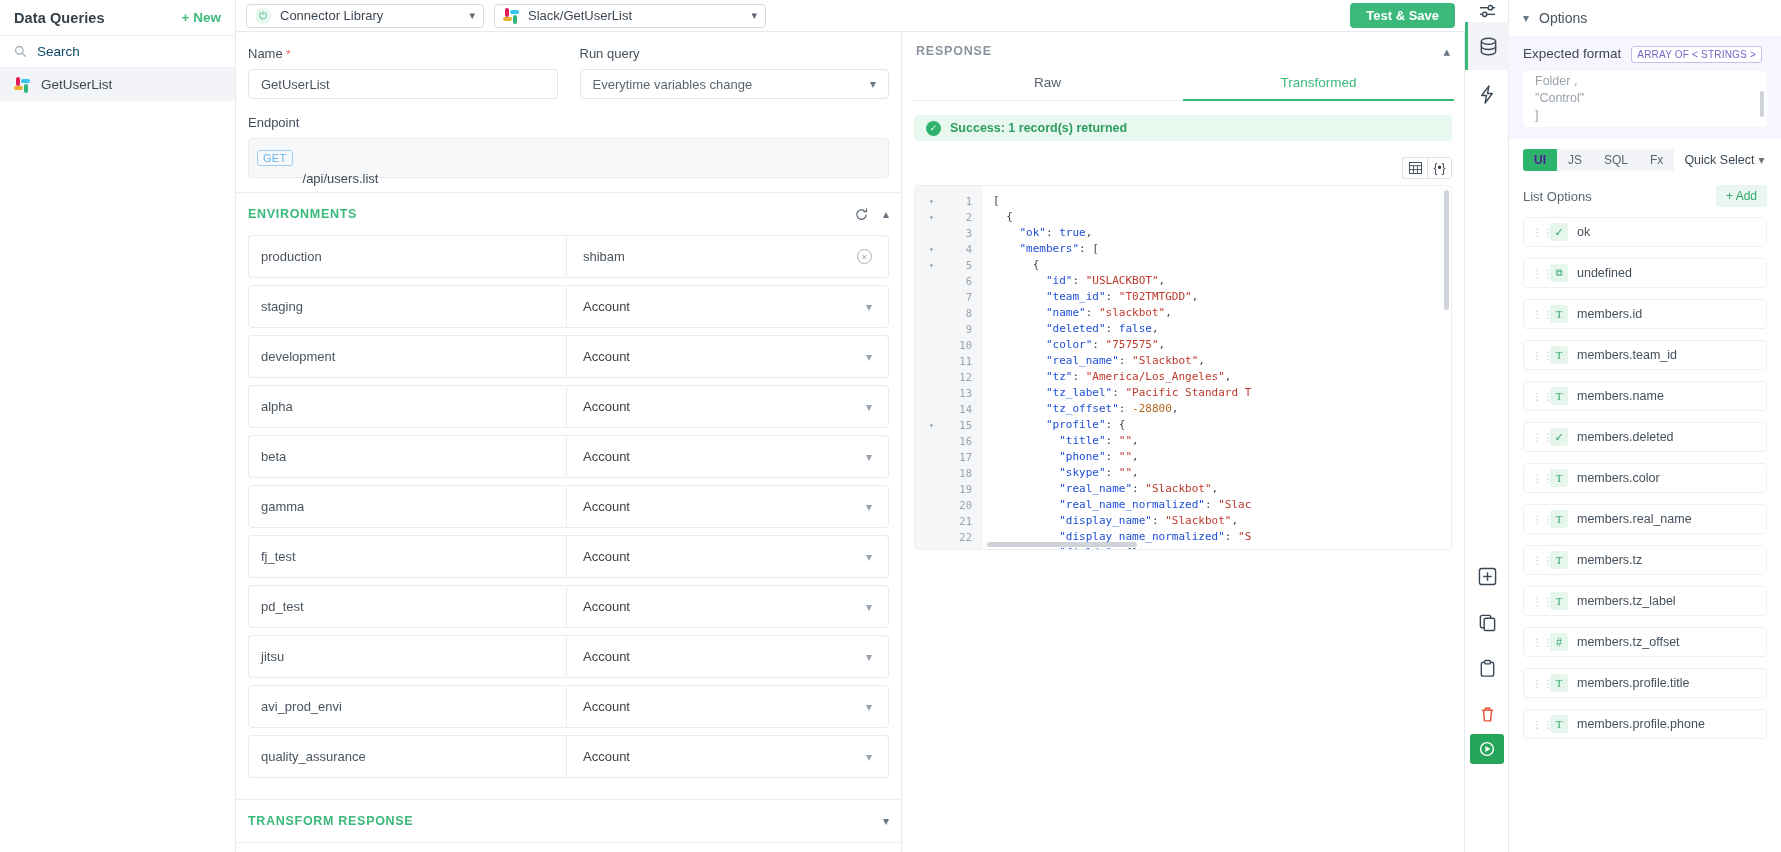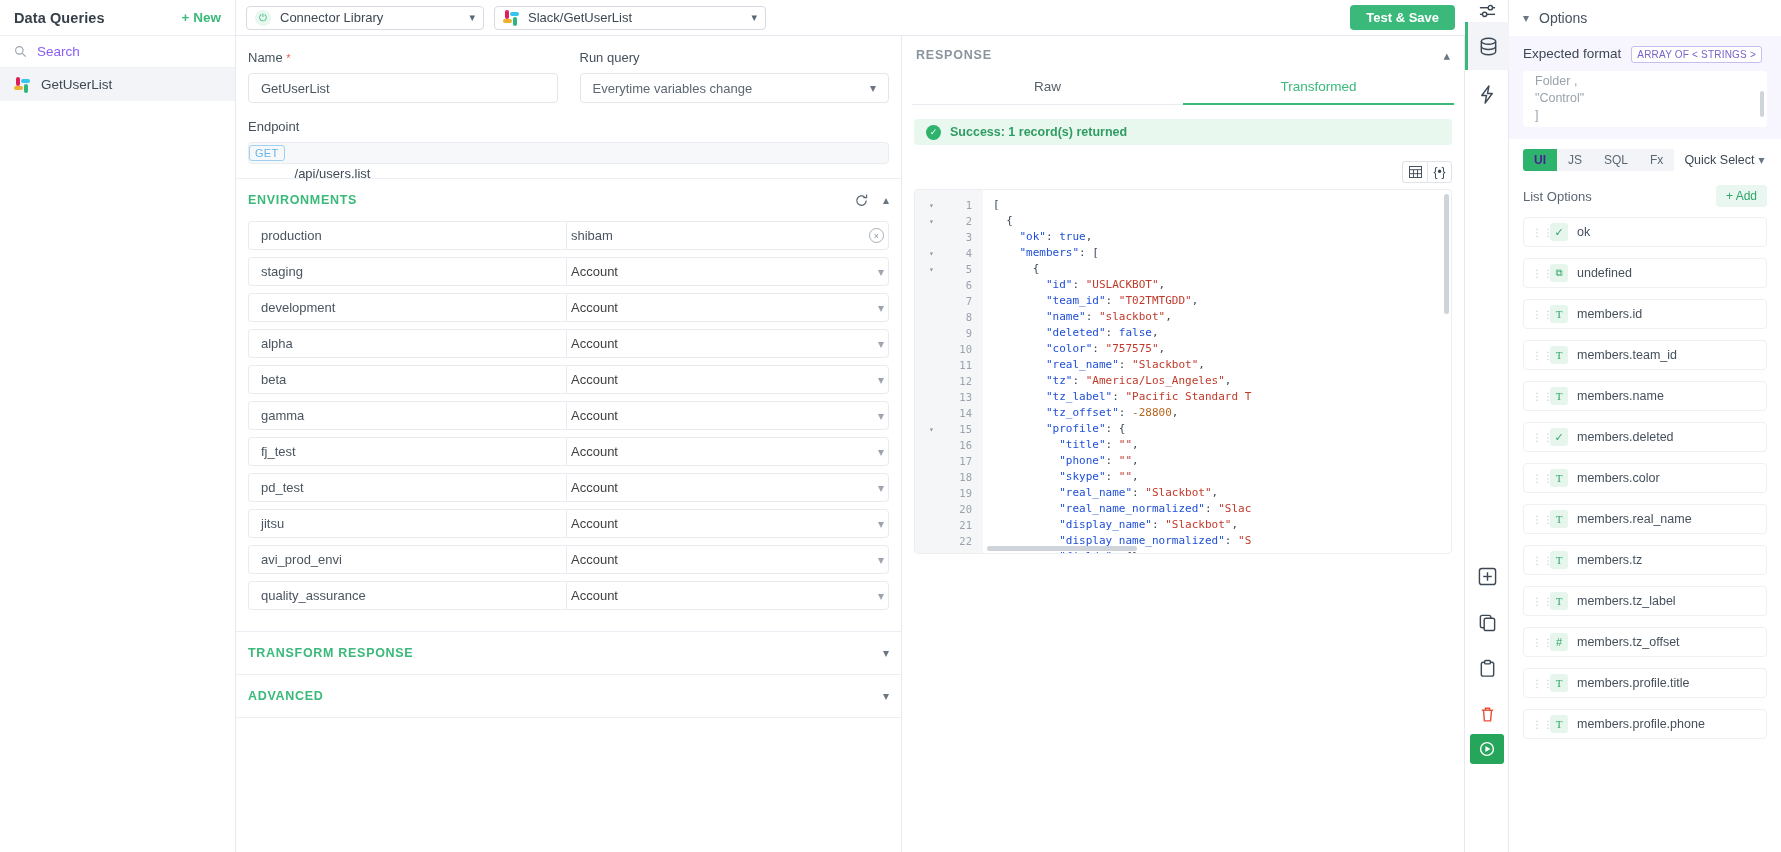--- a/index.html
+++ b/index.html
@@ -15,21 +15,21 @@
   .app { display: flex; width: 1781px; height: 852px; position: relative; }
 
   
   .lsidebar { width: 236px; height: 852px; border-right: 1px solid #e6e9ef; background: #fff; flex: 0 0 236px; }
   .lsb-head { height: 36px; display: flex; align-items: center; justify-content: space-between;
               padding: 0 14px; border-bottom: 1px solid #eceff3; }
   .lsb-title { font-size: 14.5px; font-weight: bold; color: #36404a; letter-spacing: .1px;}
   .lsb-new { font-size: 13.5px; color: #3ab97a; font-weight: bold; cursor: pointer; }
   .lsb-search { height: 32px; display: flex; align-items: center; gap: 10px; padding: 0 14px;
                 border-bottom: 1px solid #eceff3; }
-  .lsb-search .ph { color: #8b5cf6; font-size: 13.5px; }
+  .lsb-search .ph { color: #0c4a6e; font-size: 13.5px; }
   .lsb-item { height: 33px; display: flex; align-items: center; gap: 11px; padding: 0 14px;
               background: #f2f4f7; cursor: pointer; }
   .lsb-item .lbl { font-size: 13.5px; color: #3c4854; }
 
   
   .slack { width: 16px; height: 16px; position: relative; flex: 0 0 16px; }
   .slack i { position: absolute; display: block; border-radius: 2px; }
   .slack .a { width: 4px; height: 9px;  left: 2px;  top: 0px;   background: #e01e5a; }
   .slack .b { width: 9px; height: 4px;  left: 0px;  top: 9px;   background: #ecb22e; }
   .slack .c { width: 4px; height: 9px;  left: 10px; top: 7px;   background: #2eb67d; }
@@ -56,38 +56,38 @@
   .formpad { padding: 14px 12px 0 12px; }
   .frow { display: flex; gap: 22px; }
   .fld { display: flex; flex-direction: column; }
   .fld.half { width: 310px; }
   .lbl2 { font-size: 13px; color: #44505c; margin-bottom: 8px; }
   .req { color: #f05a5a; font-size: 11px; }
   .inp { height: 30px; border: 1px solid #e2e6eb; border-radius: 4px; background: #fff;
          display: flex; align-items: center; padding: 0 12px; font-size: 13px; color: #4a5560; }
   .inp.sel { justify-content: space-between; color: #5c6670; }
   .endpoint { margin-top: 16px; }
-  .epbox { height: 22px; border: 1px solid #e9ecf0; background: #f7f8fa; border-radius: 4px;
-           display: flex; align-items: center; gap: 10px; padding: 0 0; }
+  .epbox { height: 40px; border: 1px solid #e9ecf0; background: #f7f8fa; border-radius: 4px;
+           display: flex; align-items: center; gap: 10px; padding: 0 8px; }
   .verb { border: 1px solid #9fd0f2; color: #67b4e8; border-radius: 3px; font-size: 11px;
           padding: 1px 5px; letter-spacing: .3px; }
   .eppath { font-size: 13px; color: #3e4a56; margin-top: 40px; }
 
   .sect { border-top: 1px solid #ebeef2; }
   .secthead { height: 42px; display: flex; align-items: center; padding: 0 12px; }
   .secttitle { color: #3ab97a; font-size: 12.5px; font-weight: bold; letter-spacing: .7px; }
   .sectacts { margin-left: auto; display: flex; align-items: center; gap: 14px; color: #6b7683; }
   .chev { color: #6b7683; font-size: 12px; }
 
   .envlist { padding: 0 12px 14px 12px; }
-  .envrow { display: flex; height: 29px; margin-bottom: 7px; }
+  .envrow { display: flex; height: 43px; margin-bottom: 7px; }
   .envkey { width: 318px; border: 1px solid #e8ebef; border-radius: 4px 0 0 4px; border-right: 0;
             display: flex; align-items: center; padding: 0 12px; font-size: 13px; color: #4a5560; background:#fff;}
   .envval { flex: 1 1 auto; border: 1px solid #e8ebef; border-radius: 0 4px 4px 0;
-            display: flex; align-items: center; padding: 0 4px; font-size: 13px; background:#fff;}
+            display: flex; align-items: center; padding: 0 16px; font-size: 13px; background:#fff;}
   .envval .val { color: #4a5560; }
   .envval .ph2 { color: #404040; }
   .envval .right { margin-left: auto; color: #9aa4ae; font-size: 12px; }
   .xcirc { width: 15px; height: 15px; border-radius: 50%; border: 1px solid #a8b0b9; color: #8d97a1;
            display: flex; align-items: center; justify-content: center; font-size: 9px; margin-left: auto;}
 
   
   .respcol { flex: 1 1 auto; min-width: 0; display: flex; flex-direction: column; background: #fff;
              border-right: 1px solid #e6e9ef; }
   .resphead { display: flex; align-items: flex-start; padding: 12px 14px 0 14px; }

